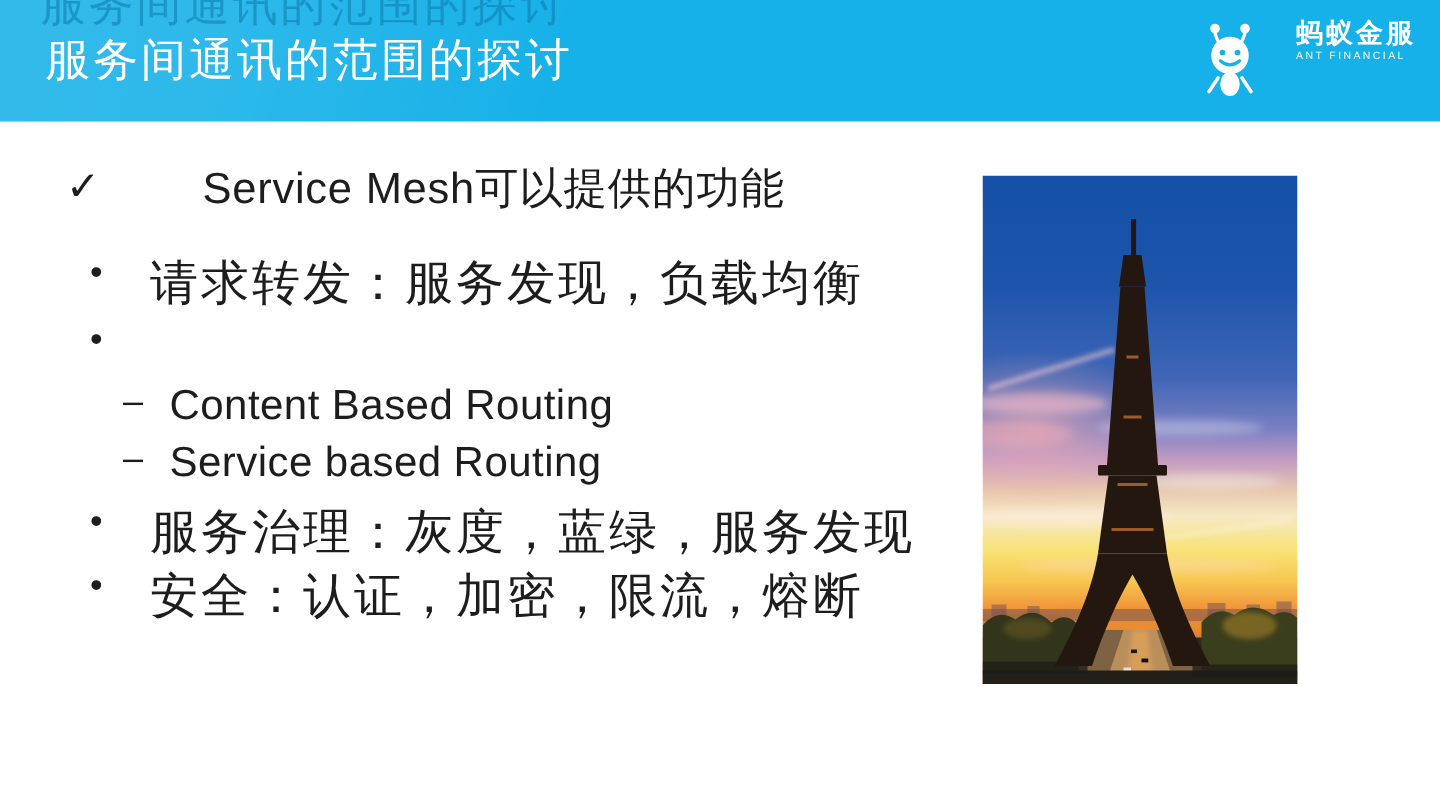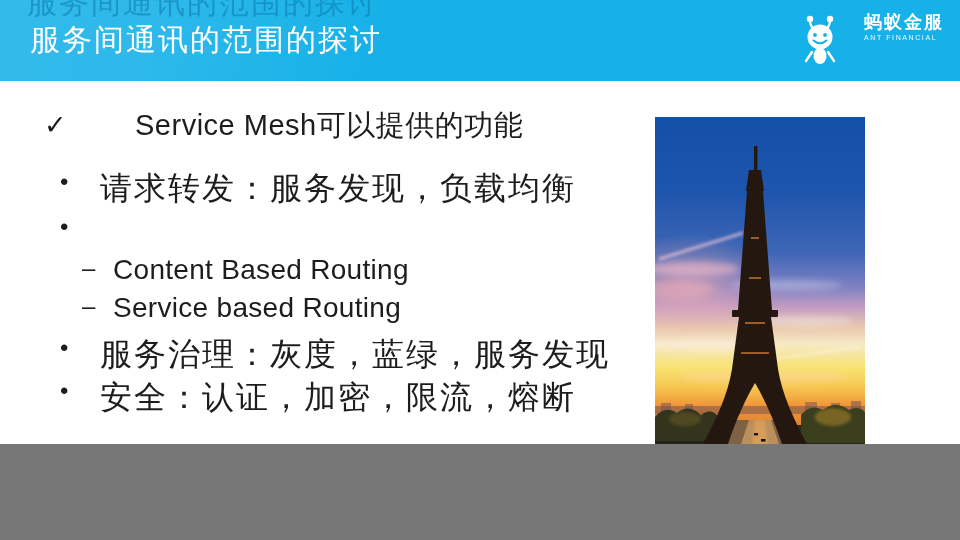--- a/index.html
+++ b/index.html
@@ -1,17 +1,17 @@
 <!DOCTYPE html>
 <html><head>
 <meta charset="utf-8">
 <style>
   html,body{margin:0;padding:0;background:#777;}
   .slide{
-    position:relative;width:960px;height:444px;background:#ffffff;
+    position:relative;width:960px;height:540px;background:#ffffff;
     overflow:hidden;font-family:"Liberation Sans","DejaVu Sans",sans-serif;
   }
 
   
   .header{
     position:absolute;left:0;top:0;width:960px;height:81px;
     background:#16B1E8;overflow:hidden;
   }
   .header-sheen{
     position:absolute;inset:0;

